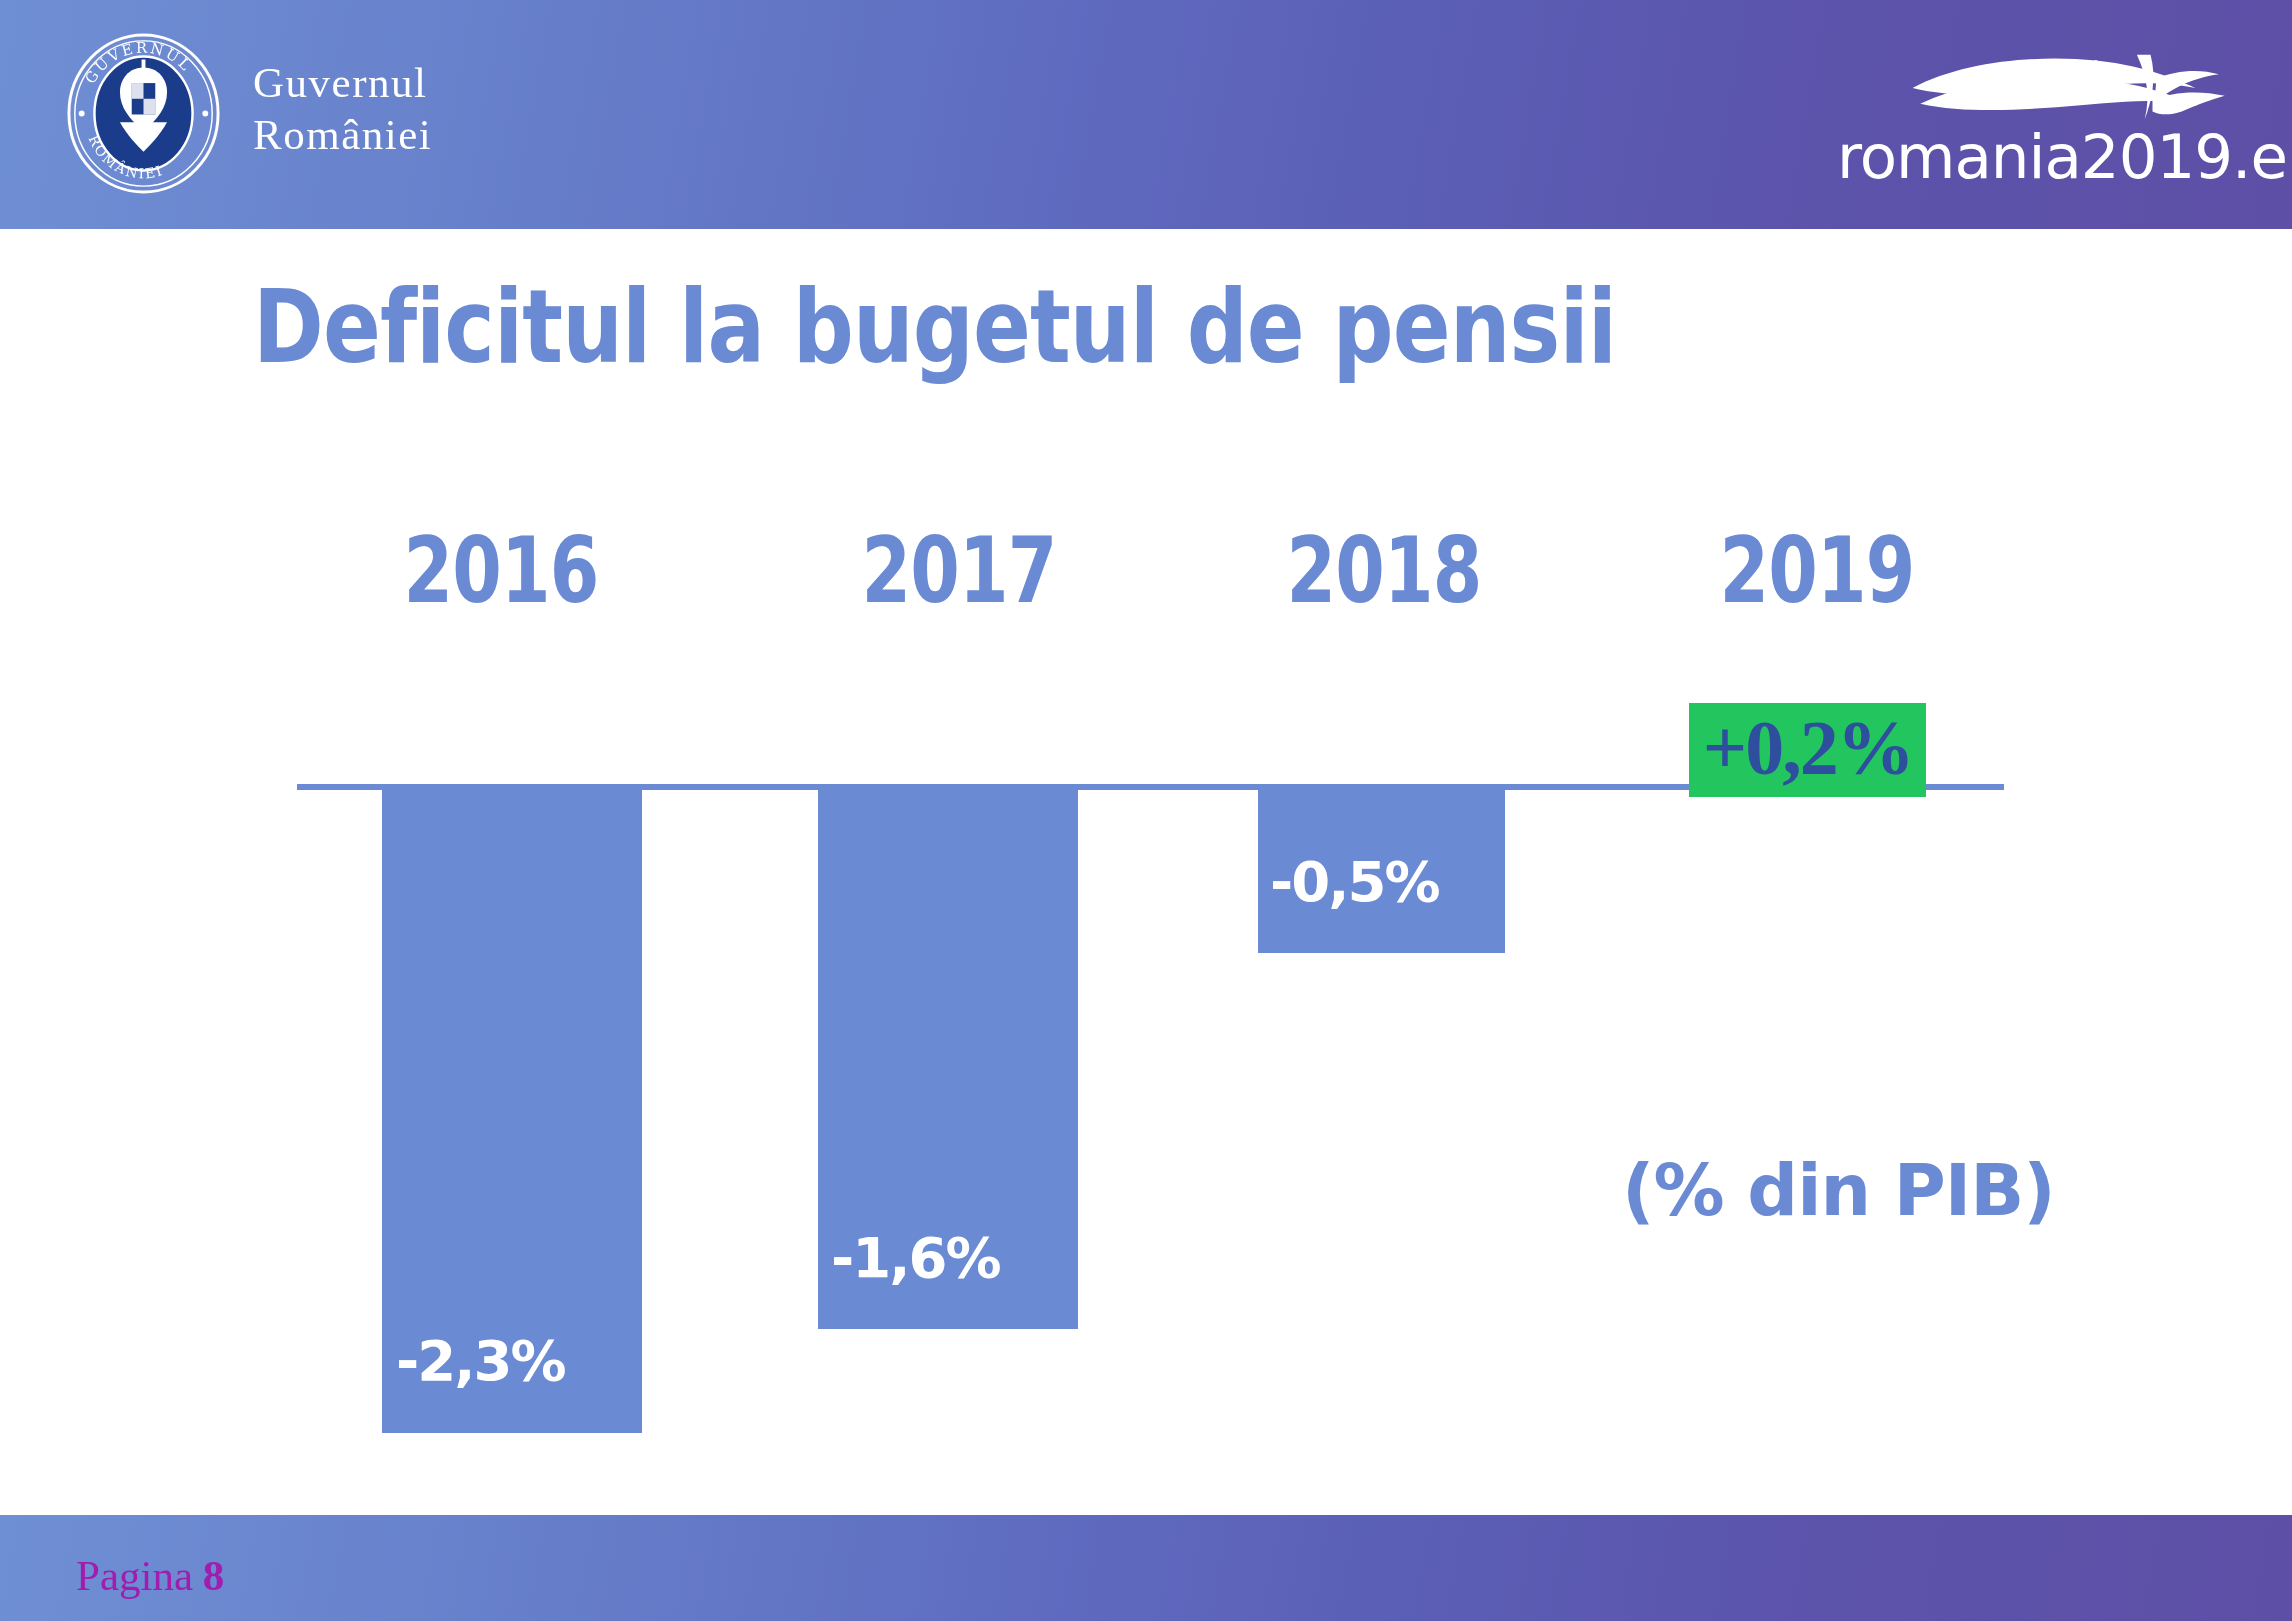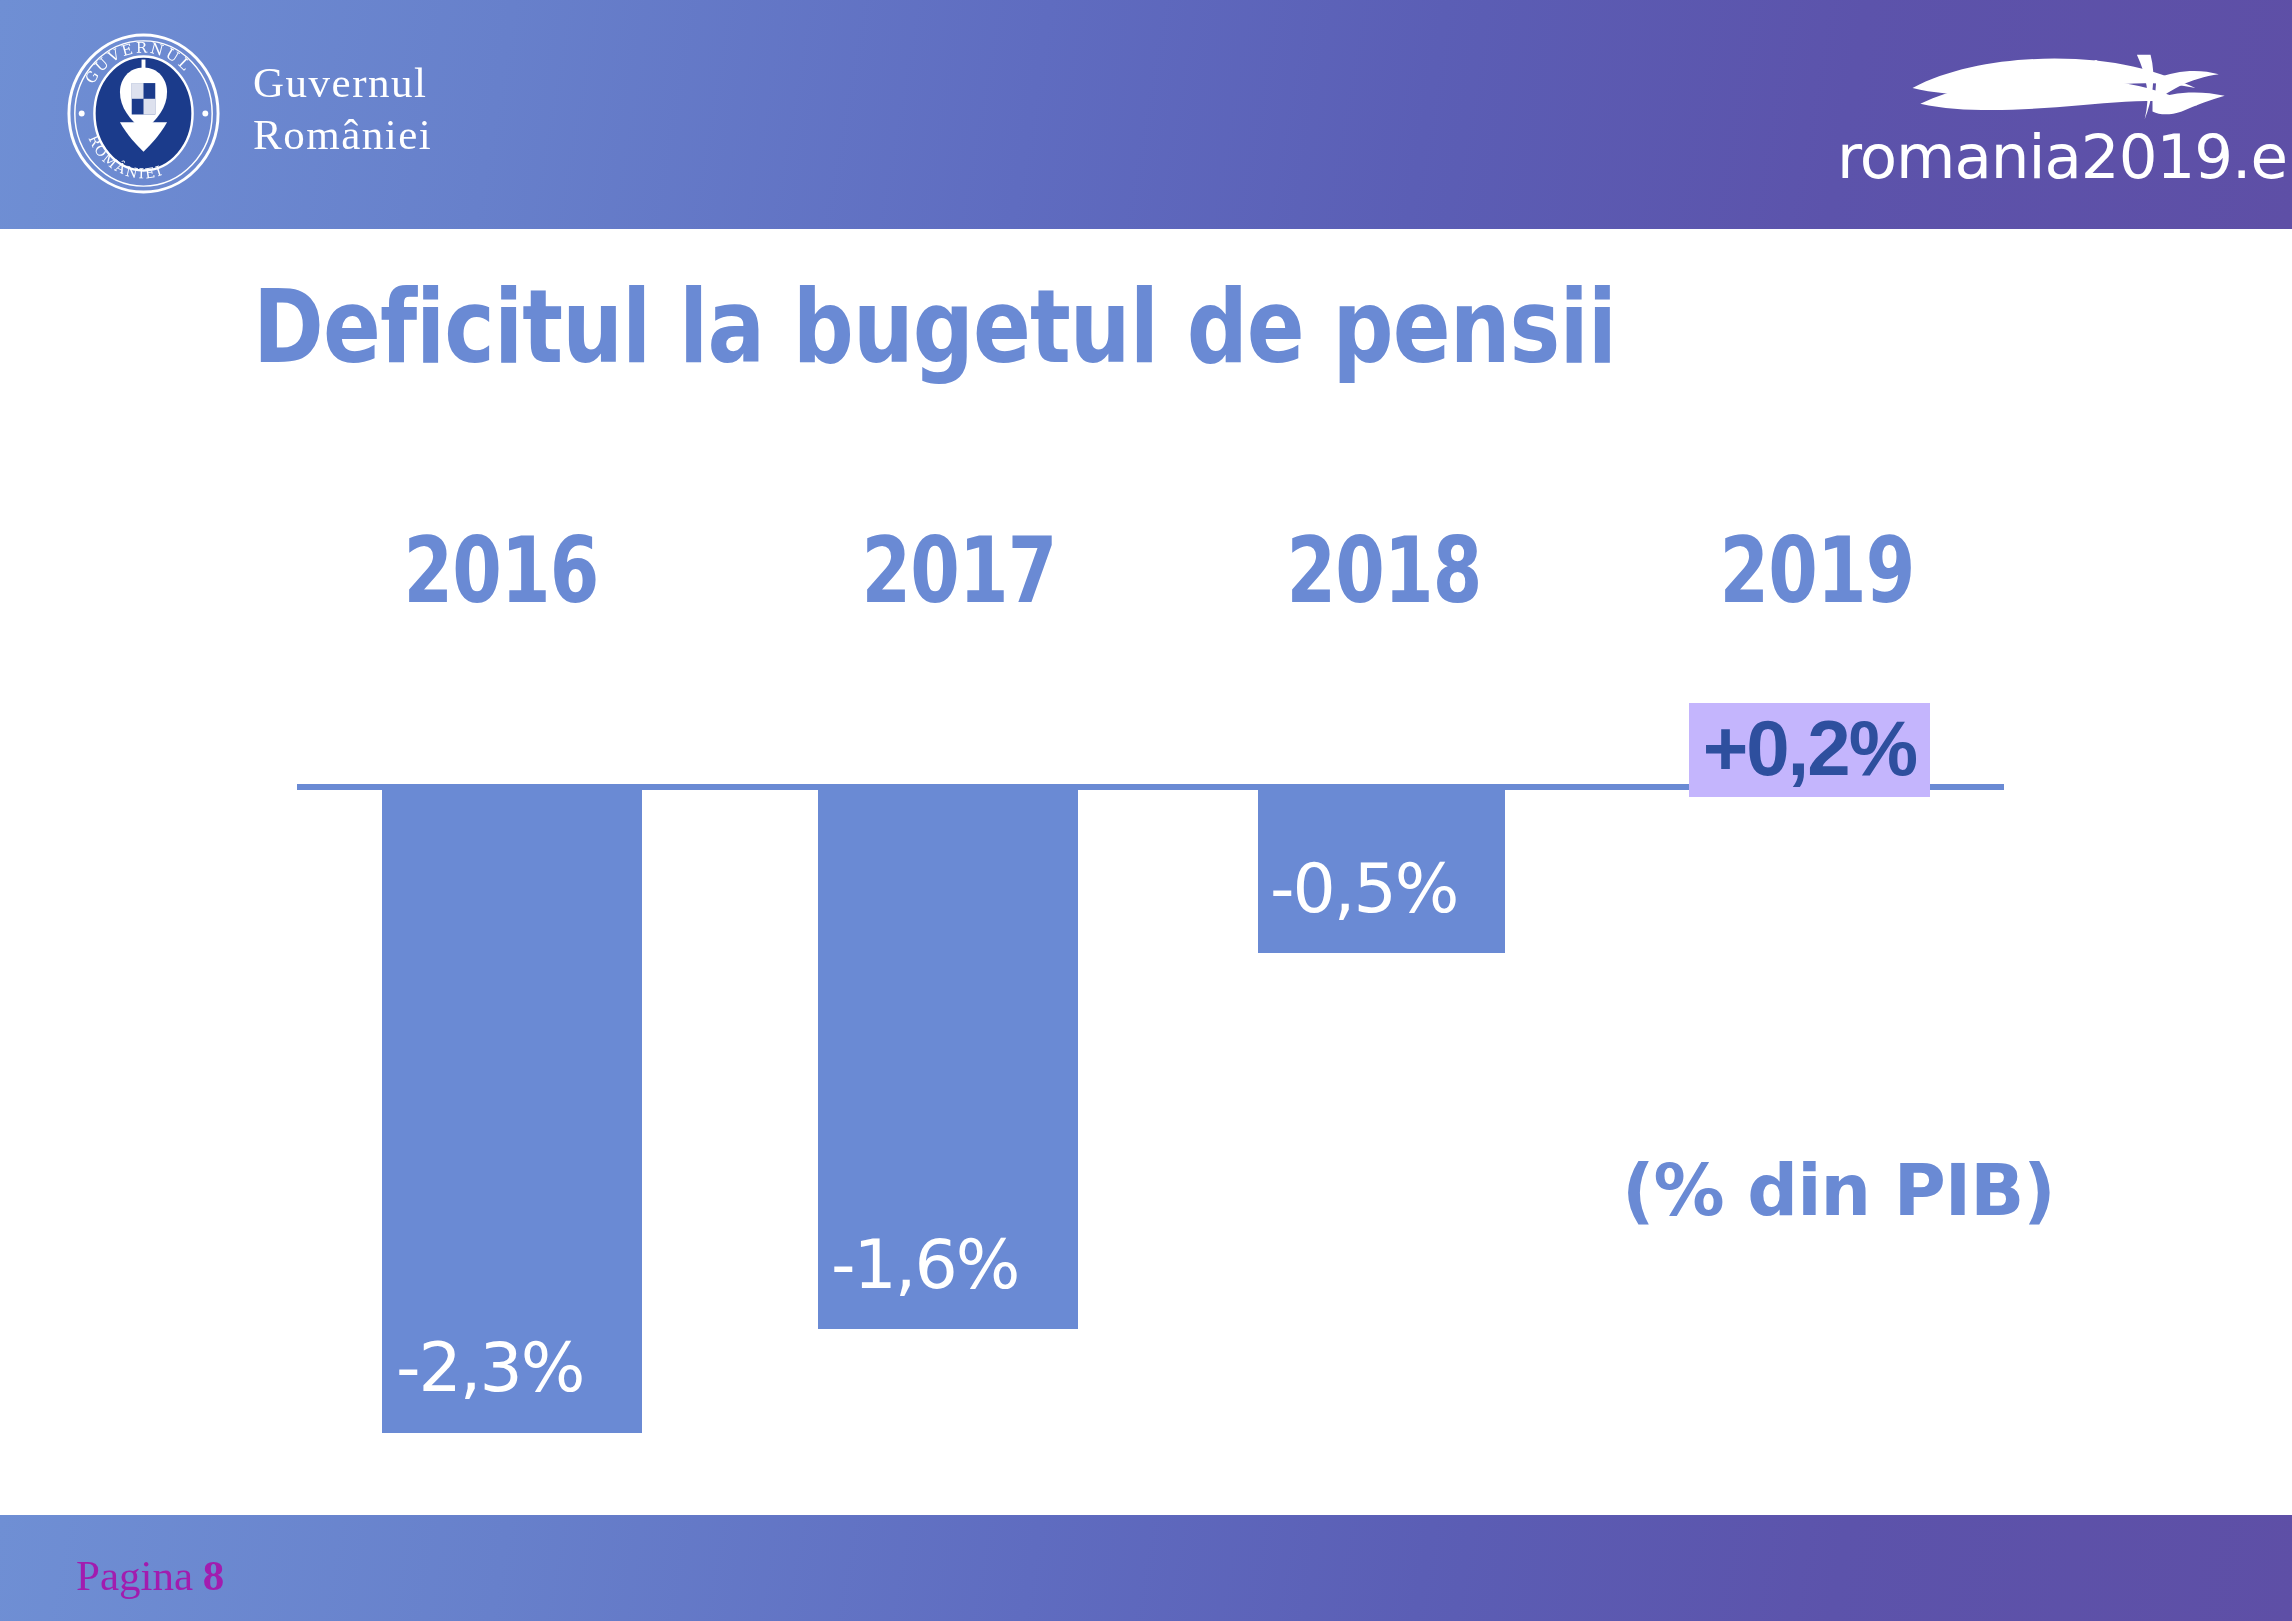--- a/index.html
+++ b/index.html
@@ -108,30 +108,30 @@
     background: #6a8ad4;
   }
   .bar {
     position: absolute;
     background: #6a8ad4;
   }
   .bar-label {
     position: absolute;
     color: #ffffff;
     font-family: "DejaVu Sans", sans-serif;
-    font-size: 68px;
-    font-weight: normal;
+    font-size: 56px;
+    font-weight: bold;
     letter-spacing: -2px;
     white-space: nowrap;
   }
   .pos-label {
     position: absolute;
-    background: #c4b5fd;
+    background: #22c55e;
     color: #2e4f9e;
-    font-family: Liberation Sans, sans-serif;
+    font-family: Liberation Serif, serif;
     font-size: 78px;
     font-weight: bold;
     letter-spacing: -2px;
     white-space: nowrap;
     padding: 5.9px 13.7px 9.8px 13.7px;
     line-height: 1;
   }
   .unit-note {
     position: absolute;
     left: 1622px;

